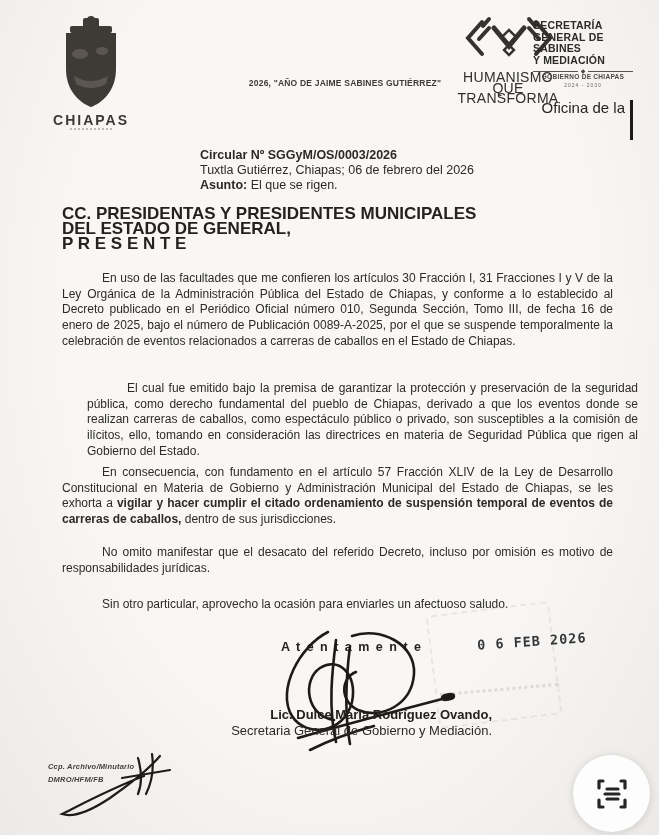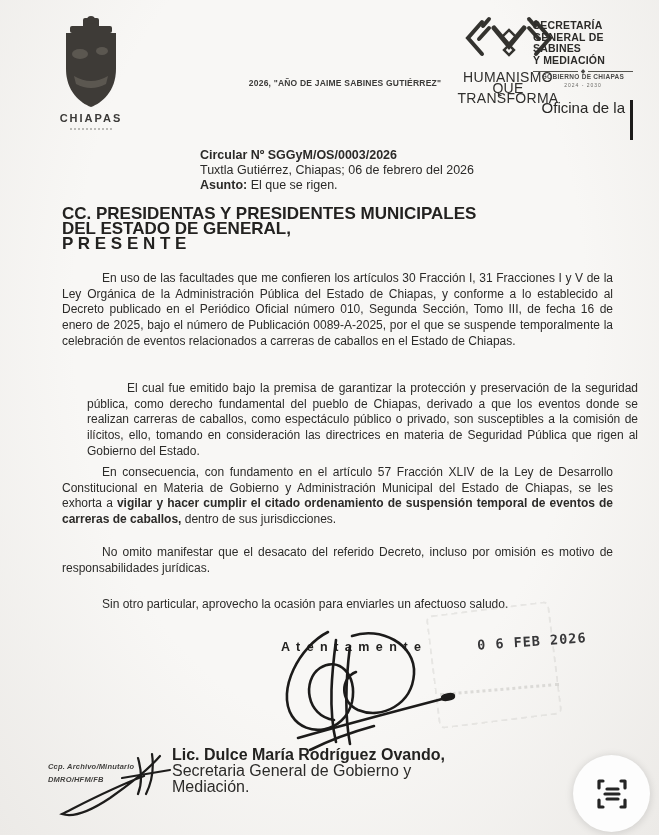--- a/index.html
+++ b/index.html
@@ -6,21 +6,21 @@
   body{
     width:659px;height:835px;position:relative;overflow:hidden;
     font-family:"Liberation Sans", sans-serif;
     background:radial-gradient(ellipse at 50% 38%, #f8f7f5 55%, #eceae7 100%);
     color:#2d2c2a;
   }
   .abs{position:absolute;}
   
   .coat{left:56px;top:16px;width:70px;height:96px;}
   .chiapas-label{left:44px;top:112px;width:94px;text-align:center;
-    font-weight:bold;font-size:11px;letter-spacing:2px;color:#3a3937;}
+    font-weight:bold;font-size:14px;letter-spacing:2px;color:#3a3937;}
   .chiapas-sub{left:70px;top:128px;width:42px;height:3px;
     border-top:2px dotted #8a8a86;opacity:.55;}
   .year-legend{left:215px;top:78px;width:260px;text-align:center;
     font-size:8.5px;font-weight:bold;color:#3c3b39;letter-spacing:.2px;}
   .humanismo-icon{left:462px;top:16px;width:94px;height:54px;}
   .motto{left:452px;top:72px;width:112px;text-align:center;
     font-weight:normal;font-size:14px;line-height:10.5px;color:#302f2d;letter-spacing:.3px;}
   .secretariat{left:533px;top:20px;width:112px;
     font-weight:bold;font-size:10.5px;line-height:11.5px;color:#2c2b29;letter-spacing:.2px;}
   .sec-divider{left:533px;top:68px;width:100px;display:flex;align-items:center;gap:3px;color:#4a4947;}
@@ -50,22 +50,22 @@
   .salutation{left:281px;top:640px;font-weight:bold;font-size:12.5px;
     letter-spacing:1.5px;color:#232220;}
   .date-stamp{left:477px;top:633px;font-family:"DejaVu Sans Mono", monospace;
     font-weight:bold;font-size:13.5px;letter-spacing:1px;color:#38383a;
     transform:rotate(-4deg);}
   .stamp-ghost{left:432px;top:608px;width:120px;height:110px;
     border:2px dashed #c9c8c4;border-radius:6px;opacity:.35;transform:rotate(-7deg);}
   .stamp-ghost2{left:440px;top:688px;width:120px;height:14px;
     border-top:3px dotted #c3c2be;opacity:.5;transform:rotate(-5deg);}
   .signature{left:240px;top:616px;width:230px;height:140px;}
-  .signer{left:172px;top:707px;width:320px;text-align:left;
-    font-size:16px;line-height:16px;margin-top:40px;}
+  .signer{left:172px;top:707px;width:320px;text-align:right;
+    font-size:13px;line-height:16px;}
   .signer-name{font-weight:bold;color:#232220;}
   .signer-title{color:#2c2b29;}
   
   .ccp{left:48px;top:760px;font-style:italic;font-weight:bold;
     font-size:7.5px;line-height:13px;color:#403f3d;letter-spacing:.2px;}
   .initials{left:52px;top:748px;width:140px;height:70px;}
   
   .scan-fab{left:573px;top:755px;width:77px;height:77px;border-radius:50%;
     background:#fdfdfd;box-shadow:0 1px 8px rgba(0,0,0,.14);
     display:flex;align-items:center;justify-content:center;cursor:pointer;}

